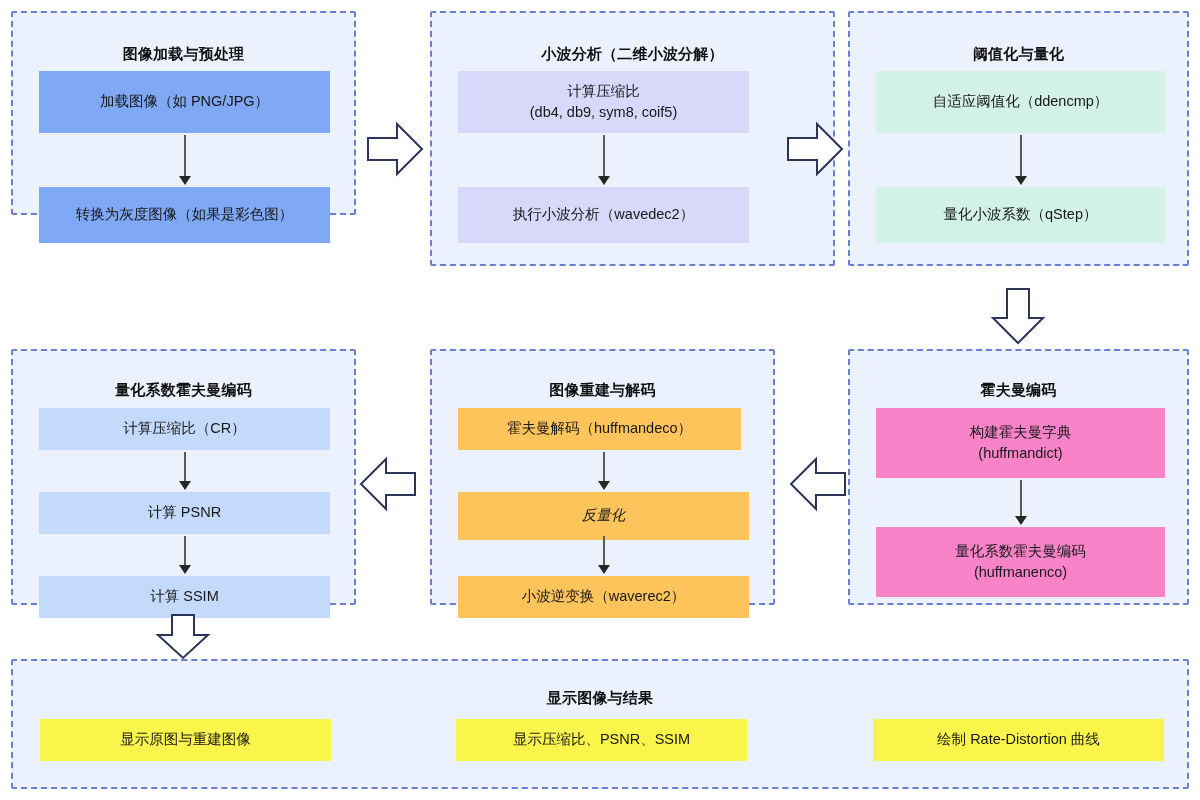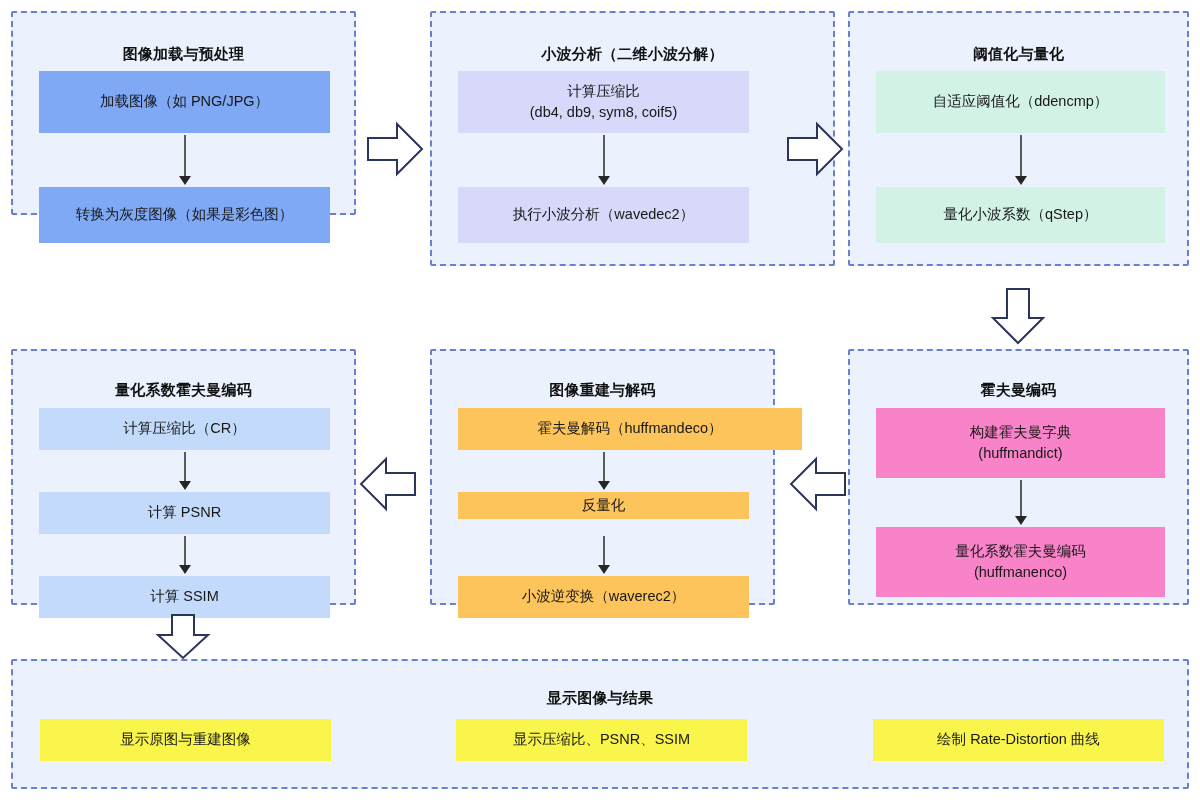--- a/index.html
+++ b/index.html
@@ -161,26 +161,26 @@
   </div>
 
   <div class="block-arrow" style="left:789px; top:456px; width:58px; height:56px;">
     <svg width="58" height="56" viewBox="0 0 58 56">
       <polygon points="56,17 27,17 27,3 2,28 27,53 27,39 56,39"></polygon>
     </svg>
   </div>
 
   <div class="panel" style="left:430px; top:349px; width:345px; height:256px;">
     <div class="panel-title" style="position:absolute; left:0; top:30px; width:100%;">图像重建与解码</div>
-    <div class="node n-orange" style="left:26px; top:57px; width:344px; height:42px;">霍夫曼解码（huffmandeco）</div>
+    <div class="node n-orange" style="left:26px; top:57px; width:283px; height:42px;">霍夫曼解码（huffmandeco）</div>
     <div class="vconn" style="left:165px; top:101px; height:38px;">
       <div class="stem" style="height:29px;"></div>
         <div class="head"></div>
     </div>
-    <div class="node n-orange" style="left:26px; top:141px; width:291px; height:27px;">反量化</div>
+    <div class="node n-orange" style="left:26px; top:141px; width:291px; height:48px;font-style:italic;">反量化</div>
     <div class="vconn" style="left:165px; top:185px; height:38px;">
       <div class="stem" style="height:29px;"></div>
         <div class="head"></div>
     </div>
     <div class="node n-orange" style="left:26px; top:225px; width:291px; height:42px;">小波逆变换（waverec2）</div>
   </div>
 
   <div class="block-arrow" style="left:359px; top:456px; width:58px; height:56px;">
     <svg width="58" height="56" viewBox="0 0 58 56">
       <polygon points="56,17 27,17 27,3 2,28 27,53 27,39 56,39"></polygon>

